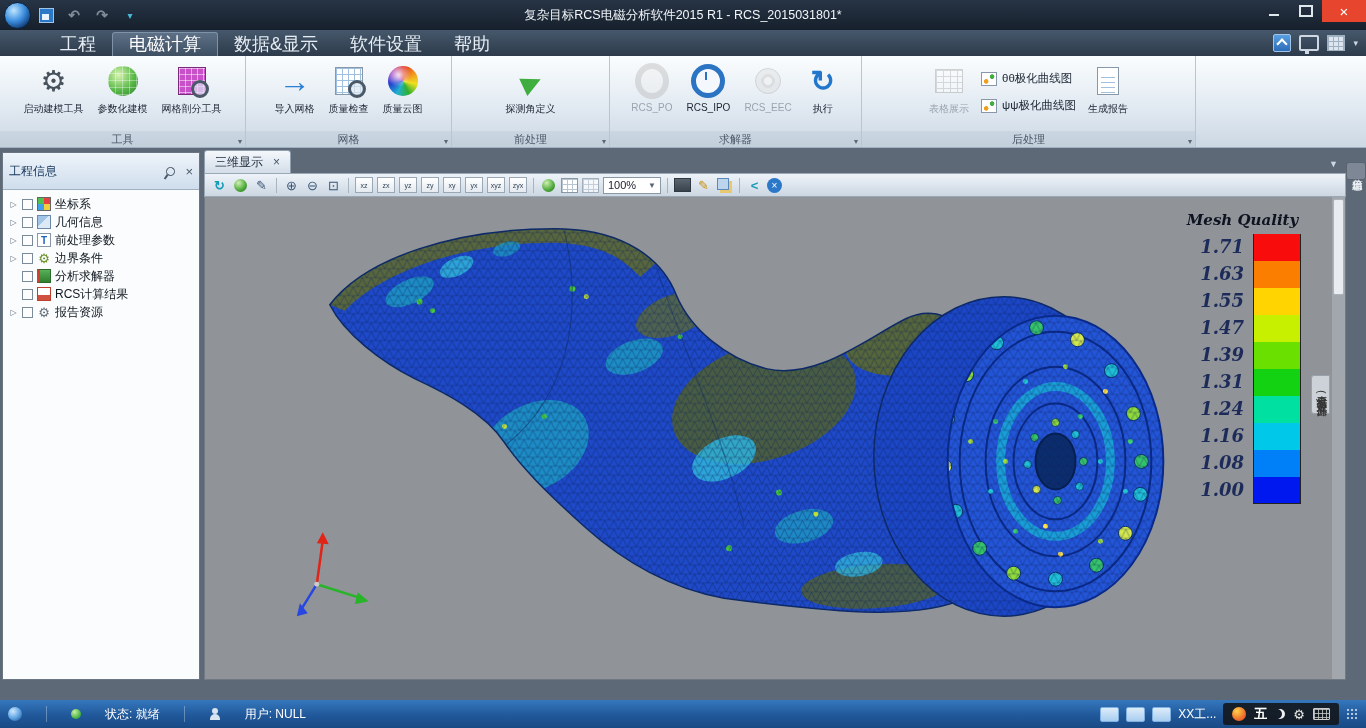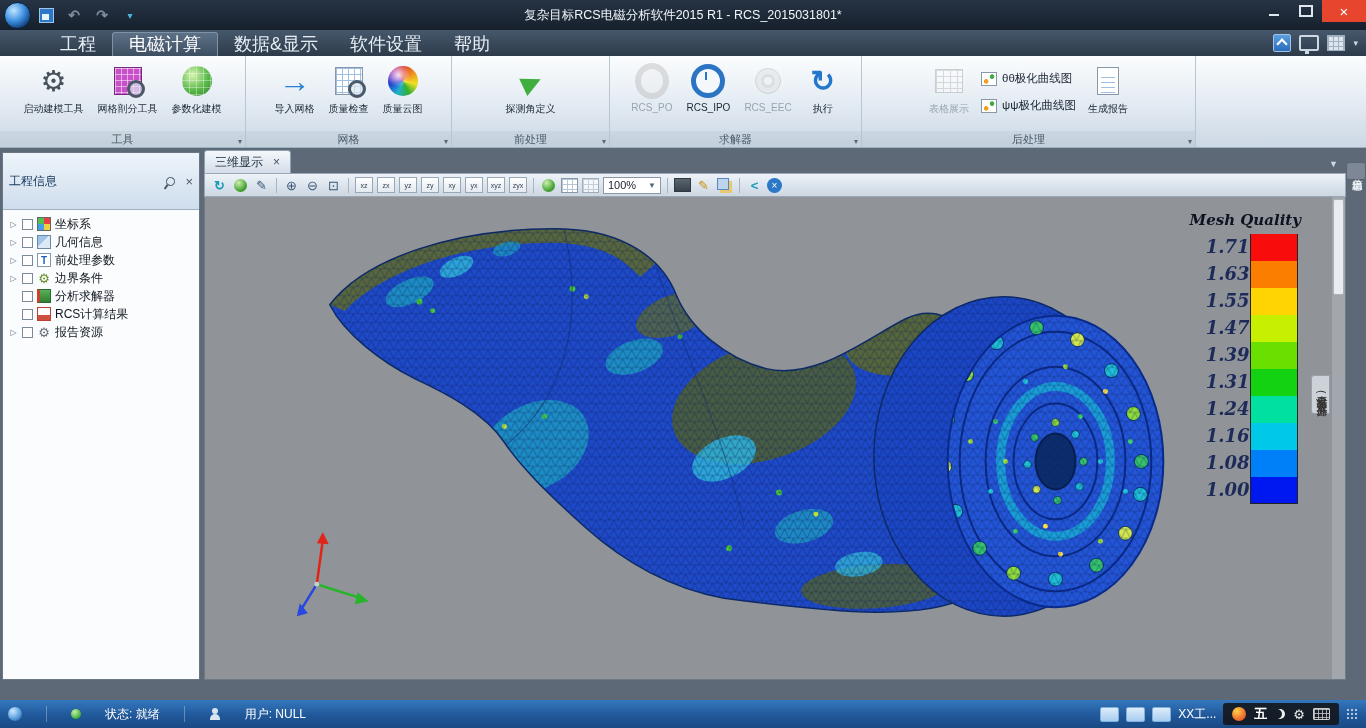--- a/index.html
+++ b/index.html
@@ -83,21 +83,21 @@
   .sbtn .lbl{font-size:11.5px;color:#1c2633;white-space:nowrap;}
   .icon-curve{width:14px;height:12px;border:1px solid #8898a8;background:#fff;
     background-image:radial-gradient(circle at 30% 70%,#f0a020 2px,transparent 2.6px),radial-gradient(circle at 72% 30%,#3fae3f 2px,transparent 2.6px);}
   .icon-emap{width:26px;height:20px;border:1px solid #2a3a4a;background:linear-gradient(135deg,#1040a0,#20a0d0 60%,#60d080);}
   .icon-report{width:20px;height:26px;background:#fff;border:1px solid #8898a8;
     background-image:repeating-linear-gradient(#fff 0 4px,#9fc0e0 4px 5px);background-size:14px 100%;background-position:3px 5px;background-repeat:no-repeat;}
   
   .lpanel{position:absolute;left:2px;top:152px;width:198px;height:528px;background:#fbfcfd;
     border:1px solid #6a7684;box-sizing:border-box;}
   .lpanel-head{height:20px;background:linear-gradient(#eef4fa,#cfdded);border-bottom:1px solid #9fb0c0;
-    display:flex;align-items:center;padding:18px 6px;color:#15365a;}
+    display:flex;align-items:center;padding:8px 6px;color:#15365a;}
   .lpanel-head .t{flex:1;font-size:12px;}
   .pin{width:7px;height:7px;border:1.5px solid #4a5a6a;border-radius:50%;position:relative;margin-right:10px;transform:rotate(35deg);}
   .pin::after{content:"";position:absolute;left:2px;top:8px;width:1.5px;height:5px;background:#4a5a6a;}
   .phx{color:#4a5a6a;font-size:13px;line-height:13px;}
   .tree{padding:5px 0 0 4px;}
   .trow{height:18px;display:flex;align-items:center;gap:4px;padding-left:2px;}
   .tarrow{width:9px;font-size:8px;color:#6a7684;text-align:center;}
   .tchk{width:11px;height:11px;border:1px solid #7a8a99;background:#fdfdfd;box-sizing:border-box;}
   .ticon{width:14px;height:14px;box-sizing:border-box;display:flex;align-items:center;justify-content:center;font-size:10px;}
   .t0{background:conic-gradient(#e84040 0 25%,#f0d040 0 50%,#40a0e8 0 75%,#50c050 0);border:1px solid #666;}
@@ -135,21 +135,21 @@
   .layers-ic{width:10px;height:10px;background:#bcd4ec;border:1px solid #5a88b8;box-shadow:3px 3px 0 #e8c870;margin:0 3px 3px 0;}
   .closev{width:15px;height:15px;border-radius:50%;background:#2b78c8;color:#fff;font-size:10px;display:flex;align-items:center;justify-content:center;}
   .viewport{position:relative;height:483px;background:#909498;border:1px solid #707a84;border-top:none;box-sizing:border-box;overflow:hidden;}
   .scene{position:absolute;left:0;top:0;width:100%;height:100%;}
   
   .legend{position:absolute;right:44px;top:14px;z-index:5;}
   .legend-title{font-family:"DejaVu Serif",serif;font-style:italic;font-weight:bold;font-size:15px;
     color:#0d1320;text-align:center;margin-bottom:5px;white-space:nowrap;}
   .legend-row{display:flex;height:27px;}
   .legend-val{width:60px;font-family:"DejaVu Serif",serif;font-style:italic;font-weight:bold;font-size:18px;
-    color:#1d2b5a;text-align:right;line-height:26px;}
+    color:#1d2b5a;text-align:right;padding-right:9px;line-height:26px;}
   .legend-sw{width:46px;border-left:1px solid #222;border-right:1px solid #222;}
   .legend-row:first-of-type .legend-sw{border-top:1px solid #222;}
   .legend-row:last-of-type .legend-sw{border-bottom:1px solid #222;}
   
   .result-tab{position:absolute;right:15px;top:178px;width:17px;padding:10px 0;background:#cdd2d8;
     border:1px solid #99a1ab;border-radius:3px 0 0 3px;writing-mode:vertical-rl;text-align:center;
     font-size:11px;color:#333;letter-spacing:1px;z-index:6;}
   .vscroll{position:absolute;right:0;top:0;width:13px;height:100%;background:rgba(175,182,190,.55);z-index:4;}
   .vthumb{position:absolute;right:1px;top:2px;width:11px;height:96px;background:#e9edf1;border:1px solid #aab2ba;box-sizing:border-box;border-radius:2px;}
   
@@ -225,29 +225,29 @@
 
   <div class="ribbon">
     <div class="rgroup" style="width:246px">
       <div class="rgroup-body">
         <div class="rbtn">
           <span class="ric icon-gear-big">⚙</span>
           <span class="lbl">启动建模工具</span>
         </div>
         <div class="rbtn">
           <span class="ric">
+              <span class="icon-param"></span>
+            </span>
+          <span class="lbl">参数化建模</span>
+        </div>
+        <div class="rbtn">
+          <span class="ric">
               <span class="icon-meshtool"></span>
             </span>
           <span class="lbl">网格剖分工具</span>
-        </div>
-        <div class="rbtn">
-          <span class="ric">
-              <span class="icon-param"></span>
-            </span>
-          <span class="lbl">参数化建模</span>
         </div>
       </div>
       <div class="rgroup-label">工具</div>
       <span class="launcher">▾</span>
     </div>
     <div class="rgroup" style="width:206px">
       <div class="rgroup-body">
         <div class="rbtn">
           <span class="ric icon-import">→</span>
           <span class="lbl">导入网格</span>

